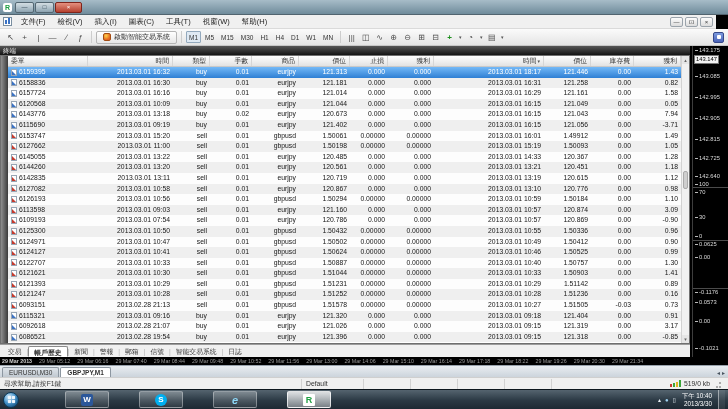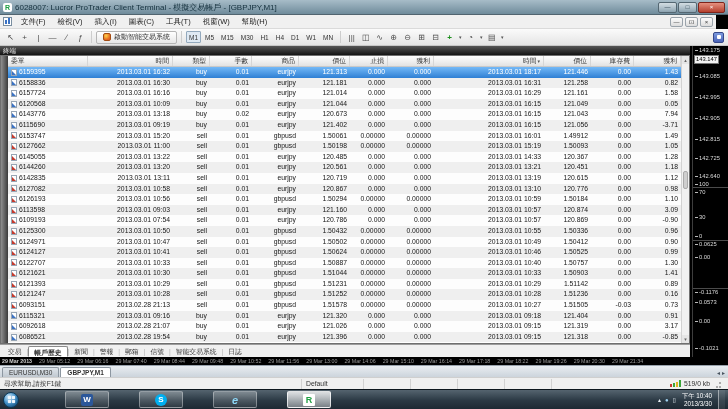--- a/index.html
+++ b/index.html
@@ -142,21 +142,20 @@
   .clock{text-align:right;color:#fff;font-size:6.3px;line-height:7.5px;padding:0 2px;}
   .show-desktop{width:7px;height:20px;border-left:1px solid rgba(255,255,255,.45);background:rgba(255,255,255,.08);flex:0 0 auto;}
 </style>
 </head>
 <body>
 
 <div class="screen">
 
   <div class="titlebar">
     <div class="app-icon">R</div>
-    <div class="title-text">6028007: Lucror ProTrader Client Terminal - 模擬交易帳戶 - [GBPJPY,M1]</div>
     <div class="winbtns">
       <div class="wbtn">—</div>
       <div class="wbtn">□</div>
       <div class="wbtn close">×</div>
     </div>
   </div>
 
   <div class="menubar">
     <div class="chart-win-icon">
         <i class="b1"></i>

